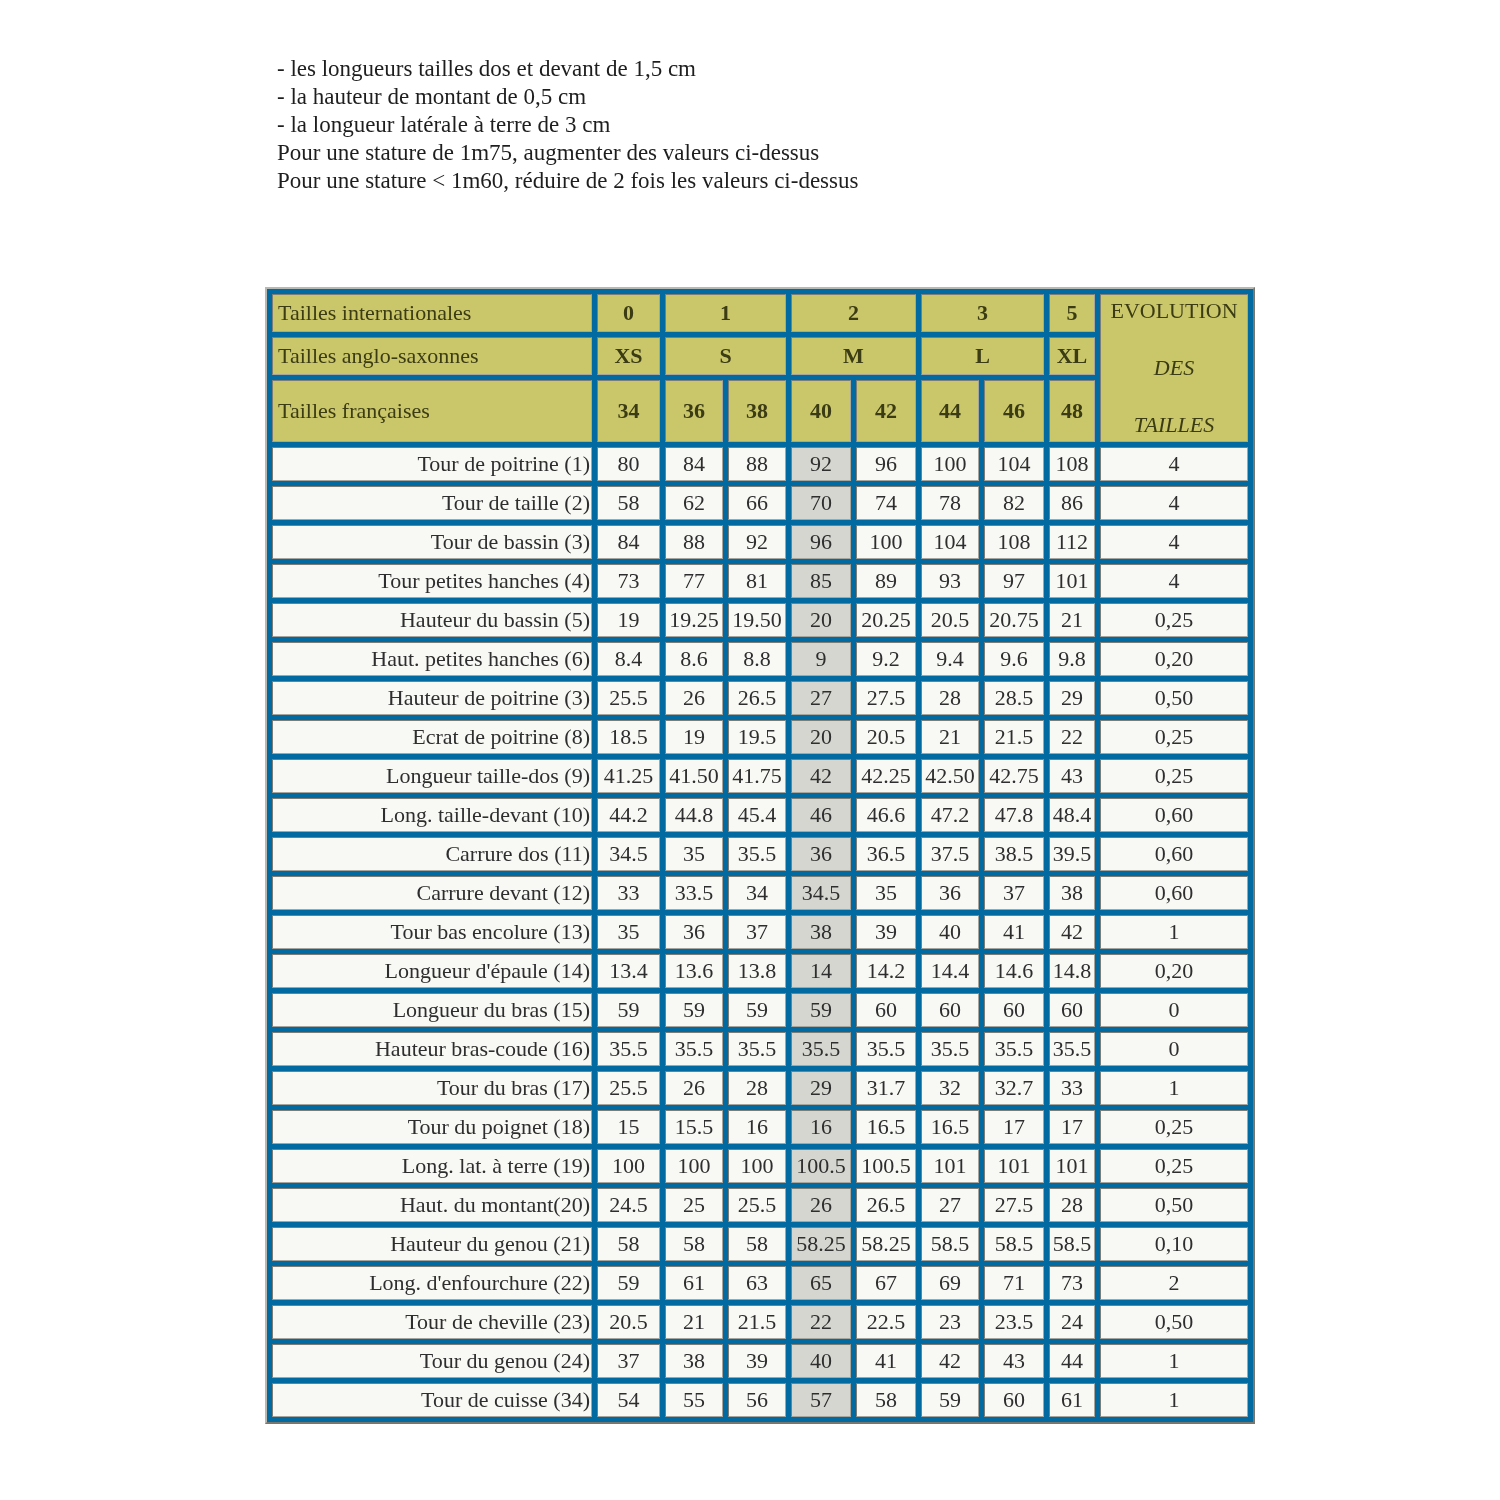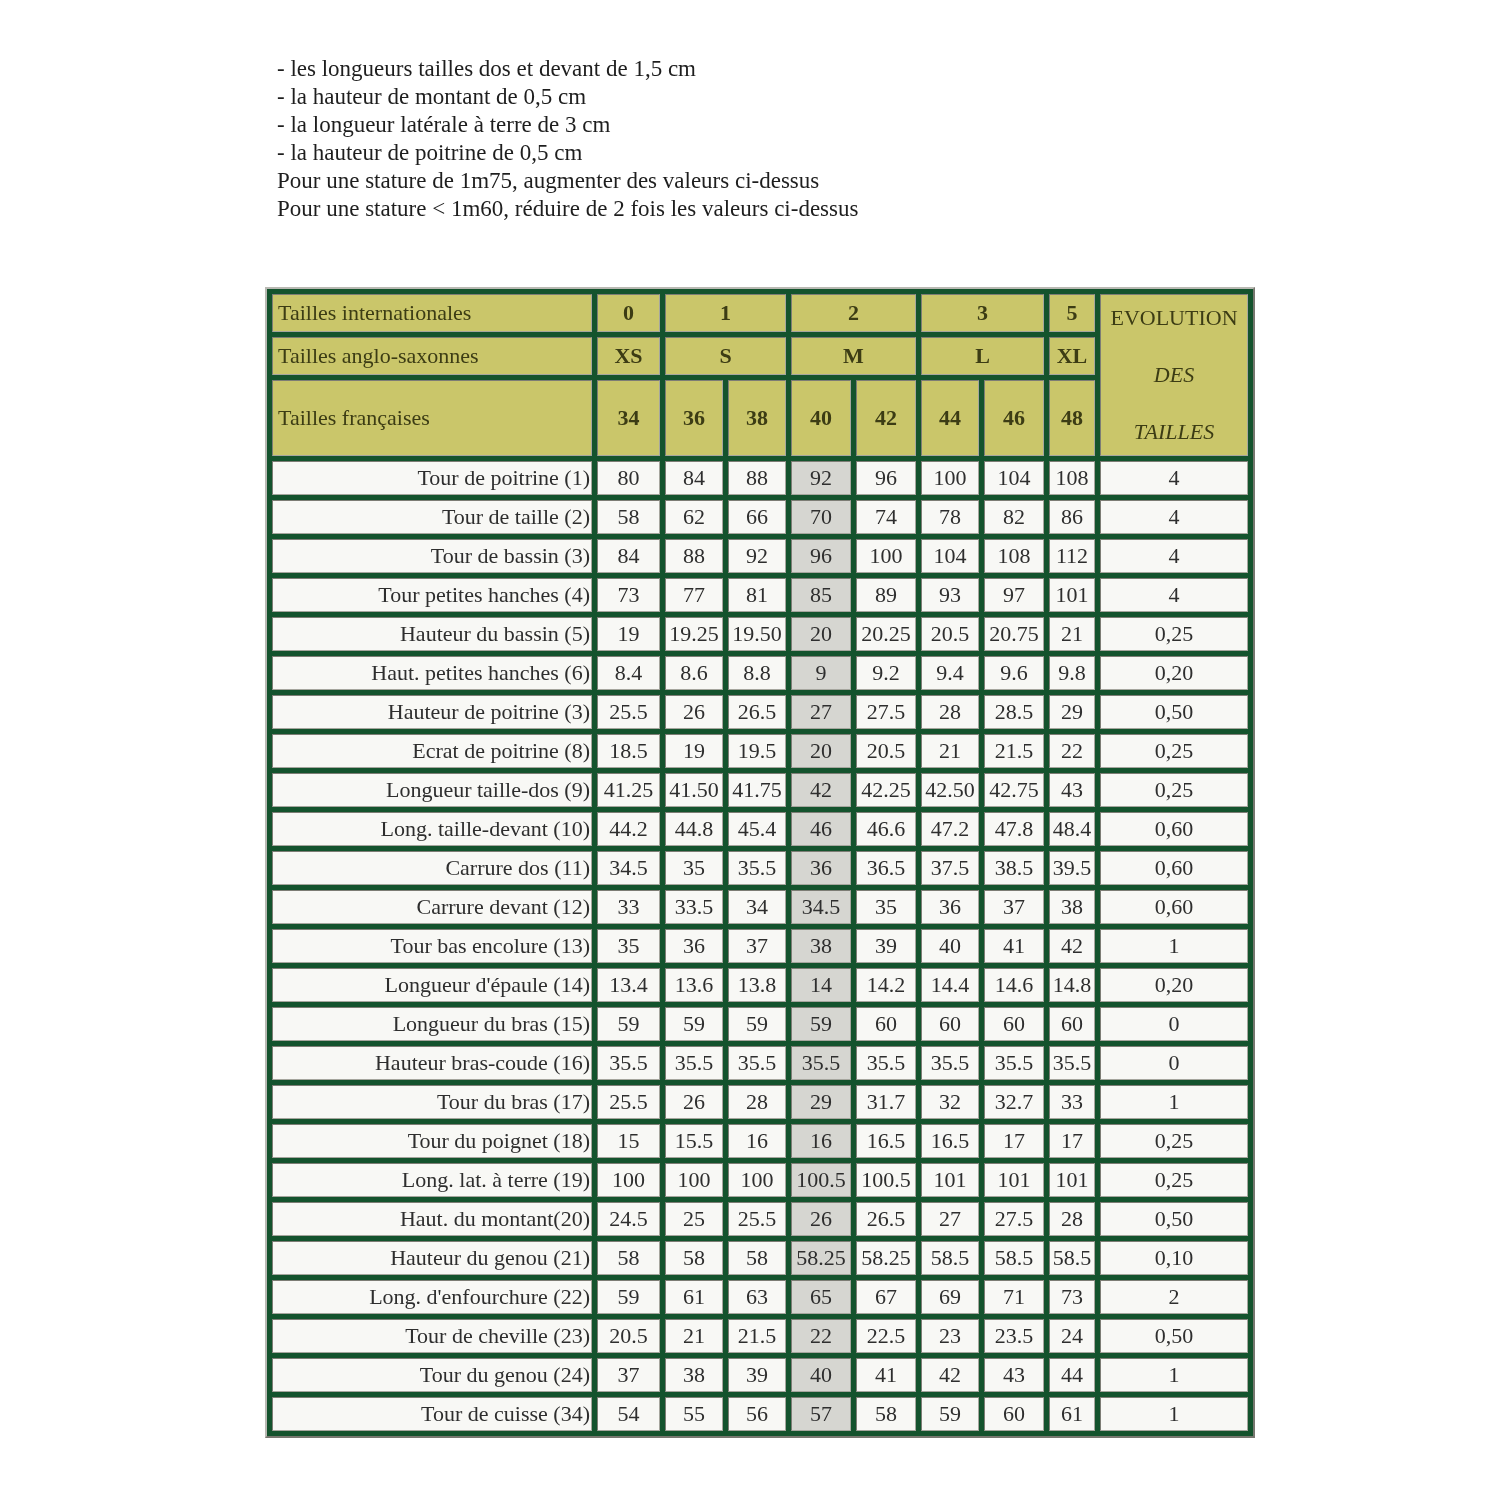--- a/index.html
+++ b/index.html
@@ -27,21 +27,21 @@
     white-space: nowrap;
   }
   
   table.sizes {
     position: absolute;
     left: 265px;
     top: 287px;
     border-collapse: separate;
     border-spacing: 5px;
     table-layout: fixed;
-    background: #14532d;
+    background: #0369a1;
     border: 2px solid;
     border-color: #b9b9b3 #77776f #77776f #b9b9b3;
     font-size: 22px;
     color: #2e2e2e;
   }
   td {
     box-sizing: border-box;
     border: 1px solid;
     border-color: #7d7d75 #a6a69e #a6a69e #7d7d75;
     vertical-align: middle;
@@ -49,21 +49,21 @@
     white-space: nowrap;
   }
   
   .hlbl, .hval, .ehead {
     background: #cac66a;
     color: #3c3c14;
   }
   .hlbl { text-align: left; padding-left: 5px; }
   .hval { text-align: center; font-weight: bold; }
   tr.hrow0 td, tr.hrow1 td { height: 38px; }
-  tr.hrow2 td { height: 76px; }
+  tr.hrow2 td { height: 62px; }
   .ehead { text-align: center; }
   .ehead div { line-height: 26px; }
   .ehead div + div { margin-top: 31px; font-style: italic; }
   
   .lbl {
     background: #f8f8f5;
     text-align: right;
     padding-left: 5px;
   }
   .val {
@@ -79,21 +79,20 @@
 </style>
 </head>
 <body>
 
 <div class="page">
 
   <div class="notes">
     <div>- les longueurs tailles dos et devant de 1,5 cm</div>
     <div>- la hauteur de montant de 0,5 cm</div>
     <div>- la longueur latérale à terre de 3 cm</div>
-    <div>- la hauteur de poitrine de 0,5 cm</div>
     <div>Pour une stature de 1m75, augmenter des valeurs ci-dessus</div>
     <div>Pour une stature &lt; 1m60, réduire de 2 fois les valeurs ci-dessus</div>
   </div>
 
   <table class="sizes">
     <colgroup>
       <col style="width:320px">
       <col style="width:63px">
       <col style="width:58px">
       <col style="width:58px">

